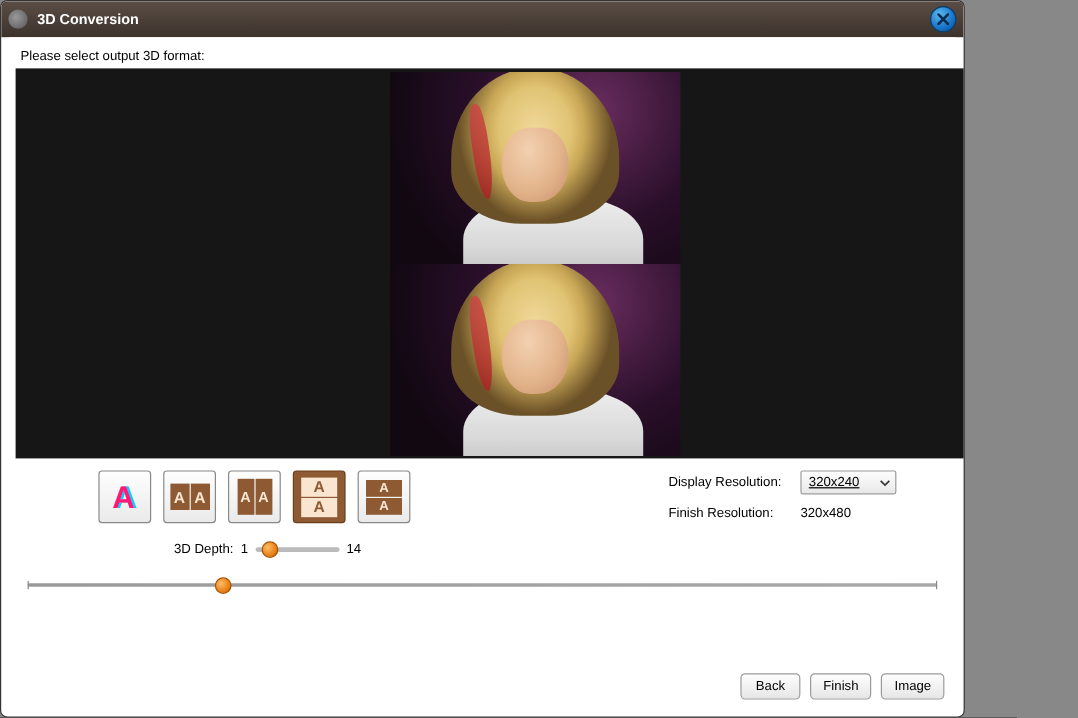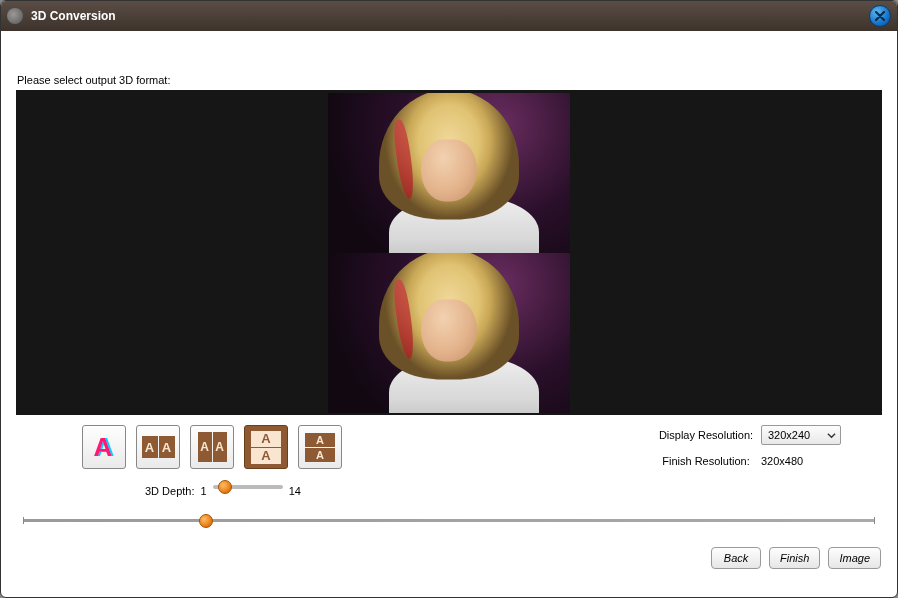--- a/index.html
+++ b/index.html
@@ -5,21 +5,21 @@
   * { box-sizing: border-box; margin: 0; padding: 0; }
   body {
     font-family: Tahoma, Arial, sans-serif;
     font-size: 11px;
     background: #888;
     width: 898px;
     height: 598px;
     overflow: hidden;
   }
   .window {
-    width: 898px;
+    width: 804px;
     height: 598px;
     background: #fff;
     border: 1px solid #333;
     border-radius: 6px;
     overflow: hidden;
     position: relative;
   }
   .titlebar {
     height: 30px;
     background: linear-gradient(#5a4d45, #3d332c);
@@ -45,21 +45,20 @@
     display: flex; align-items: center; justify-content: center;
     cursor: pointer;
   }
   .close-btn svg { width: 10px; height: 10px; }
   .content {
     position: absolute;
     top: 30px; left: 4px; right: 4px; bottom: 4px;
     background: #fff;
     border-radius: 4px;
     padding: 8px 8px 8px 8px;
-    margin-top: 33px;
   }
   .instruction { font-size: 11px; margin: 2px 0 4px 4px; }
   .preview {
     width: 866px;
     height: 325px;
     background: #161616;
     margin: 0 auto;
     display: flex;
     flex-direction: column;
     align-items: center;
@@ -149,33 +148,34 @@
   .tile-a.tall { width:14px; height:30px; font-size:12px; }
   .tile-a.wide { width:30px; height:14px; font-size:11px; }
   .tile-a.sel { background:#fae6d0; color:#8d5a34; }
   .stack { display:flex; flex-direction:column; gap:1px; }
   .right-settings {
     margin-left: auto;
     margin-right: 40px;
     font-size: 11px;
   }
   .setting-row { display:flex; align-items:center; margin-bottom: 10px; }
-  .setting-label { width: 110px; text-align: center; }
+  .setting-label { width: 110px; text-align: left; }
   .dropdown {
     width: 80px; height: 20px;
     border: 1px solid #999;
     background: linear-gradient(#fdfdfd,#e8e8e8);
     border-radius: 2px;
     display: flex; align-items: center; justify-content: space-between;
     padding: 0 4px 0 6px;
     cursor: pointer;
+    text-decoration: underline;
   }
   .dropdown svg { width:9px; height:9px; }
   .depth-row {
-    display:flex; align-items:flex-start;
+    display:flex; align-items:center;
     margin-left: 132px;
     margin-top: 8px;
     font-size: 11px;
     gap: 6px;
   }
   .slider-track {
     position: relative;
     height: 4px;
     background: #bbb;
     border-radius: 2px;
@@ -226,24 +226,23 @@
   .play-btn svg { width:10px; height:10px; margin-left:2px; }
   .stop-btn .dot { width:6px; height:6px; background:#777; border-radius:50%; }
   .spacer-flex { flex:1; }
   .vol-icon { margin-right: 10px; cursor:pointer; }
   .vol-icon svg { width:16px; height:14px; }
   .slider-track.vol { width: 90px; margin-right: 40px; }
   .time-text { font-size: 11px; margin-left: 16px; }
   .bottom-buttons {
     position: absolute;
     right: 12px;
-    bottom: 24px;
+    bottom: 10px;
     display: flex;
     gap: 8px;
-    font-style: italic;
   }
   .btn {
     min-width: 50px;
     height: 22px;
     padding: 0 10px;
     border: 1px solid #999;
     border-radius: 4px;
     background: linear-gradient(#fefefe,#e6e6e6);
     font-size: 11px;
     cursor: pointer;

